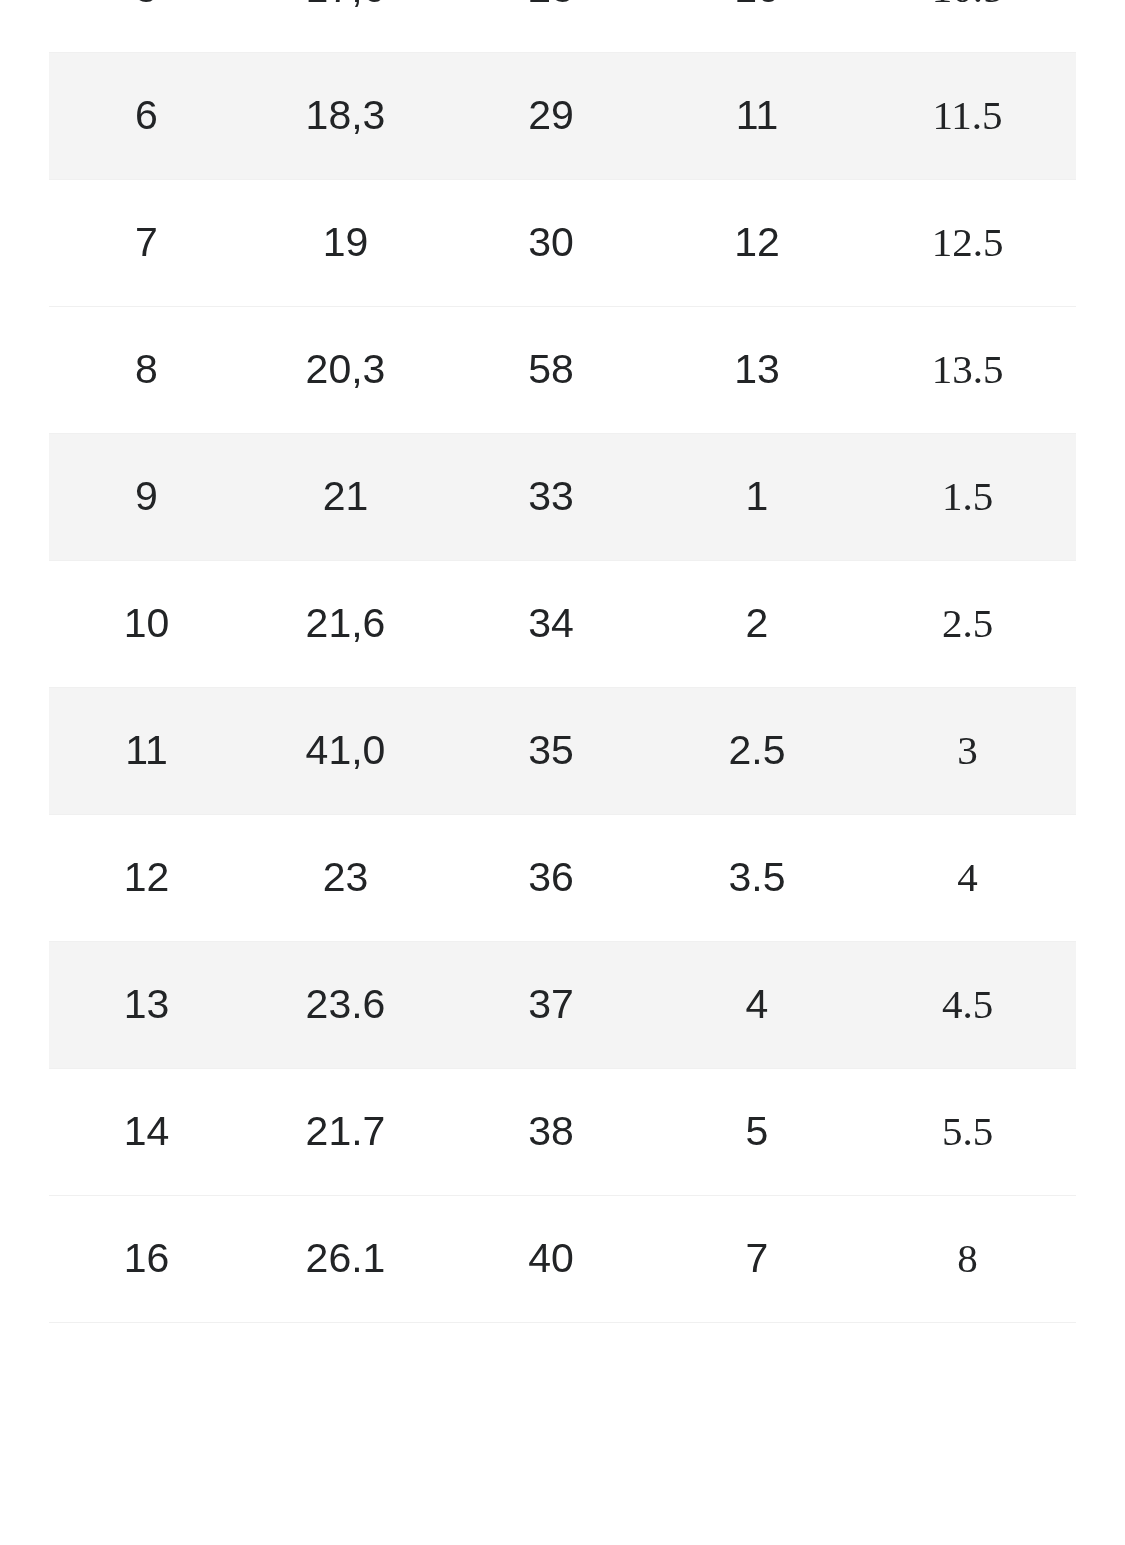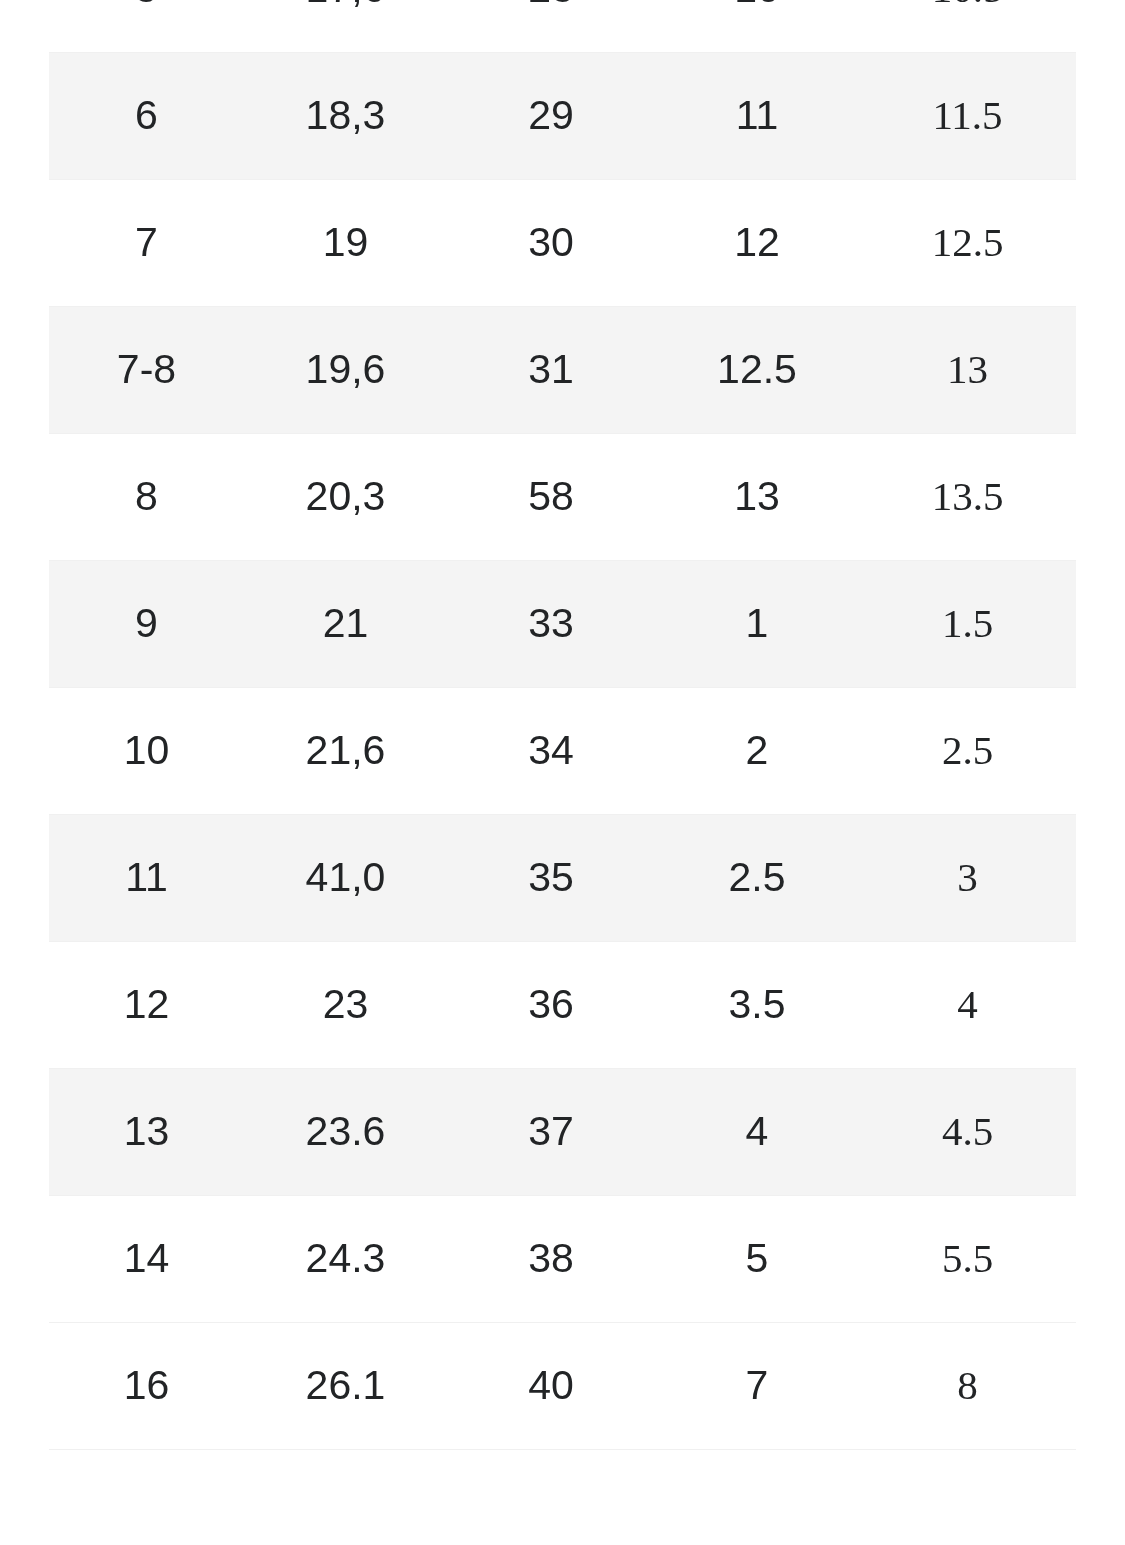--- a/index.html
+++ b/index.html
@@ -82,27 +82,20 @@
         <td class="c4">11</td>
         <td class="c5">11.5</td>
       </tr>
       <tr>
         <td class="c1">7</td>
         <td class="c2">19</td>
         <td class="c3">30</td>
         <td class="c4">12</td>
         <td class="c5">12.5</td>
       </tr>
-      <tr class="odd">
-        <td class="c1">7-8</td>
-        <td class="c2">19,6</td>
-        <td class="c3">31</td>
-        <td class="c4">12.5</td>
-        <td class="c5">13</td>
-      </tr>
       <tr>
         <td class="c1">8</td>
         <td class="c2">20,3</td>
         <td class="c3">58</td>
         <td class="c4">13</td>
         <td class="c5">13.5</td>
       </tr>
       <tr class="odd">
         <td class="c1">9</td>
         <td class="c2">21</td>
@@ -133,21 +126,21 @@
       </tr>
       <tr class="odd">
         <td class="c1">13</td>
         <td class="c2">23.6</td>
         <td class="c3">37</td>
         <td class="c4">4</td>
         <td class="c5">4.5</td>
       </tr>
       <tr>
         <td class="c1">14</td>
-        <td class="c2">24.3</td>
+        <td class="c2">21.7</td>
         <td class="c3">38</td>
         <td class="c4">5</td>
         <td class="c5">5.5</td>
       </tr>
       <tr>
         <td class="c1">16</td>
         <td class="c2">26.1</td>
         <td class="c3">40</td>
         <td class="c4">7</td>
         <td class="c5">8</td>

